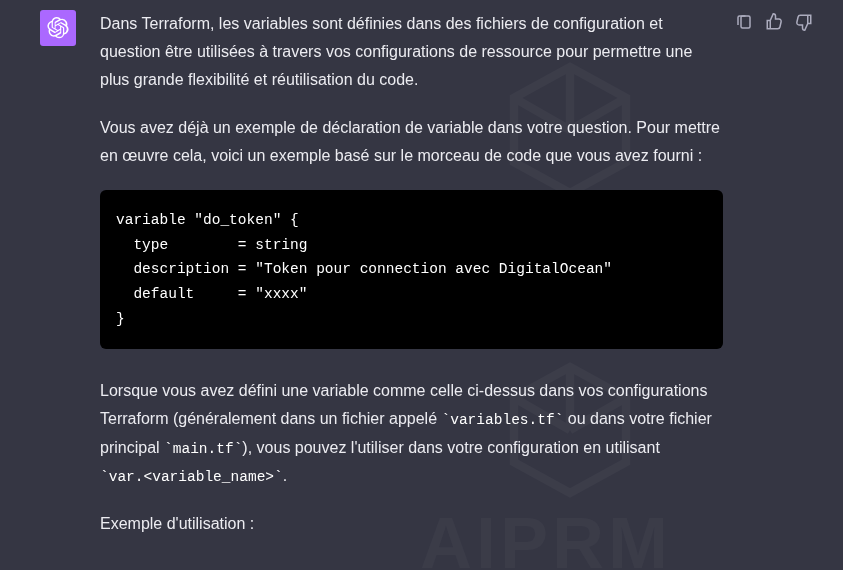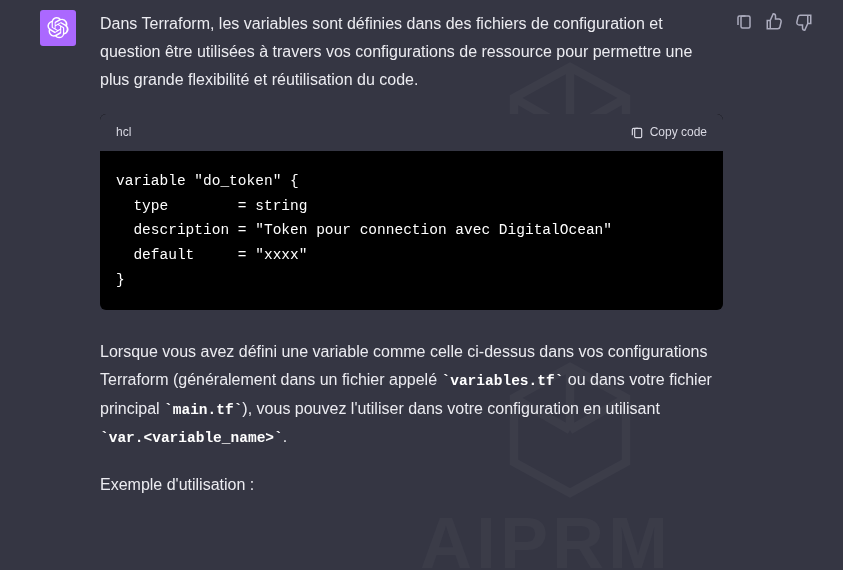--- a/index.html
+++ b/index.html
@@ -95,21 +95,21 @@
     padding: 18px 16px;
     font-family: "Consolas", "Courier New", monospace;
     font-size: 14.5px;
     line-height: 1.7;
     color: #fff;
     white-space: pre;
     overflow-x: auto;
   }
   code.inline {
     font-family: "Consolas", "Courier New", monospace;
-    font-weight: 700;
+    font-weight: 400;
     font-size: 14.5px;
     color: #fff;
     white-space: nowrap;
   }
   code.inline::before { content: "`"; }
   code.inline::after { content: "`"; }
 </style>
 </head>
 <body>
 
@@ -128,32 +128,23 @@
   <div class="avatar">
     <svg viewBox="0 0 41 41" fill="none">
       <path d="M37.5 16.7a9.8 9.8 0 0 0-.85-8.1 10 10 0 0 0-10.8-4.8A9.9 9.9 0 0 0 18.4 0a10 10 0 0 0-9.5 6.9 9.9 9.9 0 0 0-6.6 4.8 10 10 0 0 0 1.2 11.7 9.8 9.8 0 0 0 .85 8.1 10 10 0 0 0 10.8 4.8 9.9 9.9 0 0 0 7.4 3.3 10 10 0 0 0 9.5-6.9 9.9 9.9 0 0 0 6.6-4.8 10 10 0 0 0-1.2-11.7zM22.6 37a7.4 7.4 0 0 1-4.7-1.7l.2-.1 7.8-4.5a1.3 1.3 0 0 0 .6-1.1v-11l3.3 1.9v9.1a7.4 7.4 0 0 1-7.2 7.4zM6.7 30.2a7.4 7.4 0 0 1-.9-5l.2.1 7.8 4.5a1.3 1.3 0 0 0 1.3 0l9.5-5.5v3.8L16.7 32.6a7.4 7.4 0 0 1-10-2.4zm-2-17.2a7.4 7.4 0 0 1 3.9-3.3v9.3a1.3 1.3 0 0 0 .6 1.1l9.5 5.5-3.3 1.9-7.8-4.5a7.4 7.4 0 0 1-2.9-10zm26.8 6.2l-9.5-5.5 3.3-1.9 7.8 4.5a7.4 7.4 0 0 1-1 13.3v-9.3a1.3 1.3 0 0 0-.6-1.1zm3.3-5l-.2-.1-7.8-4.5a1.3 1.3 0 0 0-1.3 0l-9.5 5.5V11.3l7.9-4.5a7.4 7.4 0 0 1 10.9 7.4zm-20.6 6.8l-3.3-1.9v-9.1a7.4 7.4 0 0 1 12-5.7l-.2.1-7.8 4.5a1.3 1.3 0 0 0-.6 1.1v11zm1.8-3.9l4.2-2.4 4.2 2.4v4.9l-4.2 2.4-4.2-2.4z" fill="#fff"></path>
     </svg>
   </div>
 
   <div class="content">
 
     <p>Dans Terraform, les variables sont définies dans des fichiers de configuration et question être utilisées à travers vos configurations de ressource pour permettre une plus grande flexibilité et réutilisation du code.</p>
 
+    <p>Vous avez déjà un exemple de déclaration de variable dans votre question. Pour mettre en œuvre cela, voici un exemple basé sur le morceau de code que vous avez fourni :</p>
 
     <div class="code-block-outer">
-      <div class="code-header-real">
-        <span>hcl</span>
-        <div class="copy-btn">
-          <svg viewBox="0 0 24 24" fill="none" stroke="currentColor" stroke-width="2">
-            <rect x="8" y="4" width="12" height="16" rx="2"></rect>
-            <path d="M4 16V6a2 2 0 0 1 2-2h8"></path>
-          </svg>
-          <span>Copy code</span>
-        </div>
-      </div>
       <pre>variable "do_token" {
   type        = string
   description = "Token pour connection avec DigitalOcean"
   default     = "xxxx"
 }</pre>
     </div>
 
     <p>
       <span>Lorsque vous avez défini une variable comme celle ci-dessus dans vos configurations Terraform (généralement dans un fichier appelé </span><code class="inline">variables.tf</code><span> ou dans votre fichier principal </span><code class="inline">main.tf</code><span>), vous pouvez l'utiliser dans votre configuration en utilisant </span><code class="inline">var.&lt;variable_name&gt;</code><span>.</span>
     </p>

